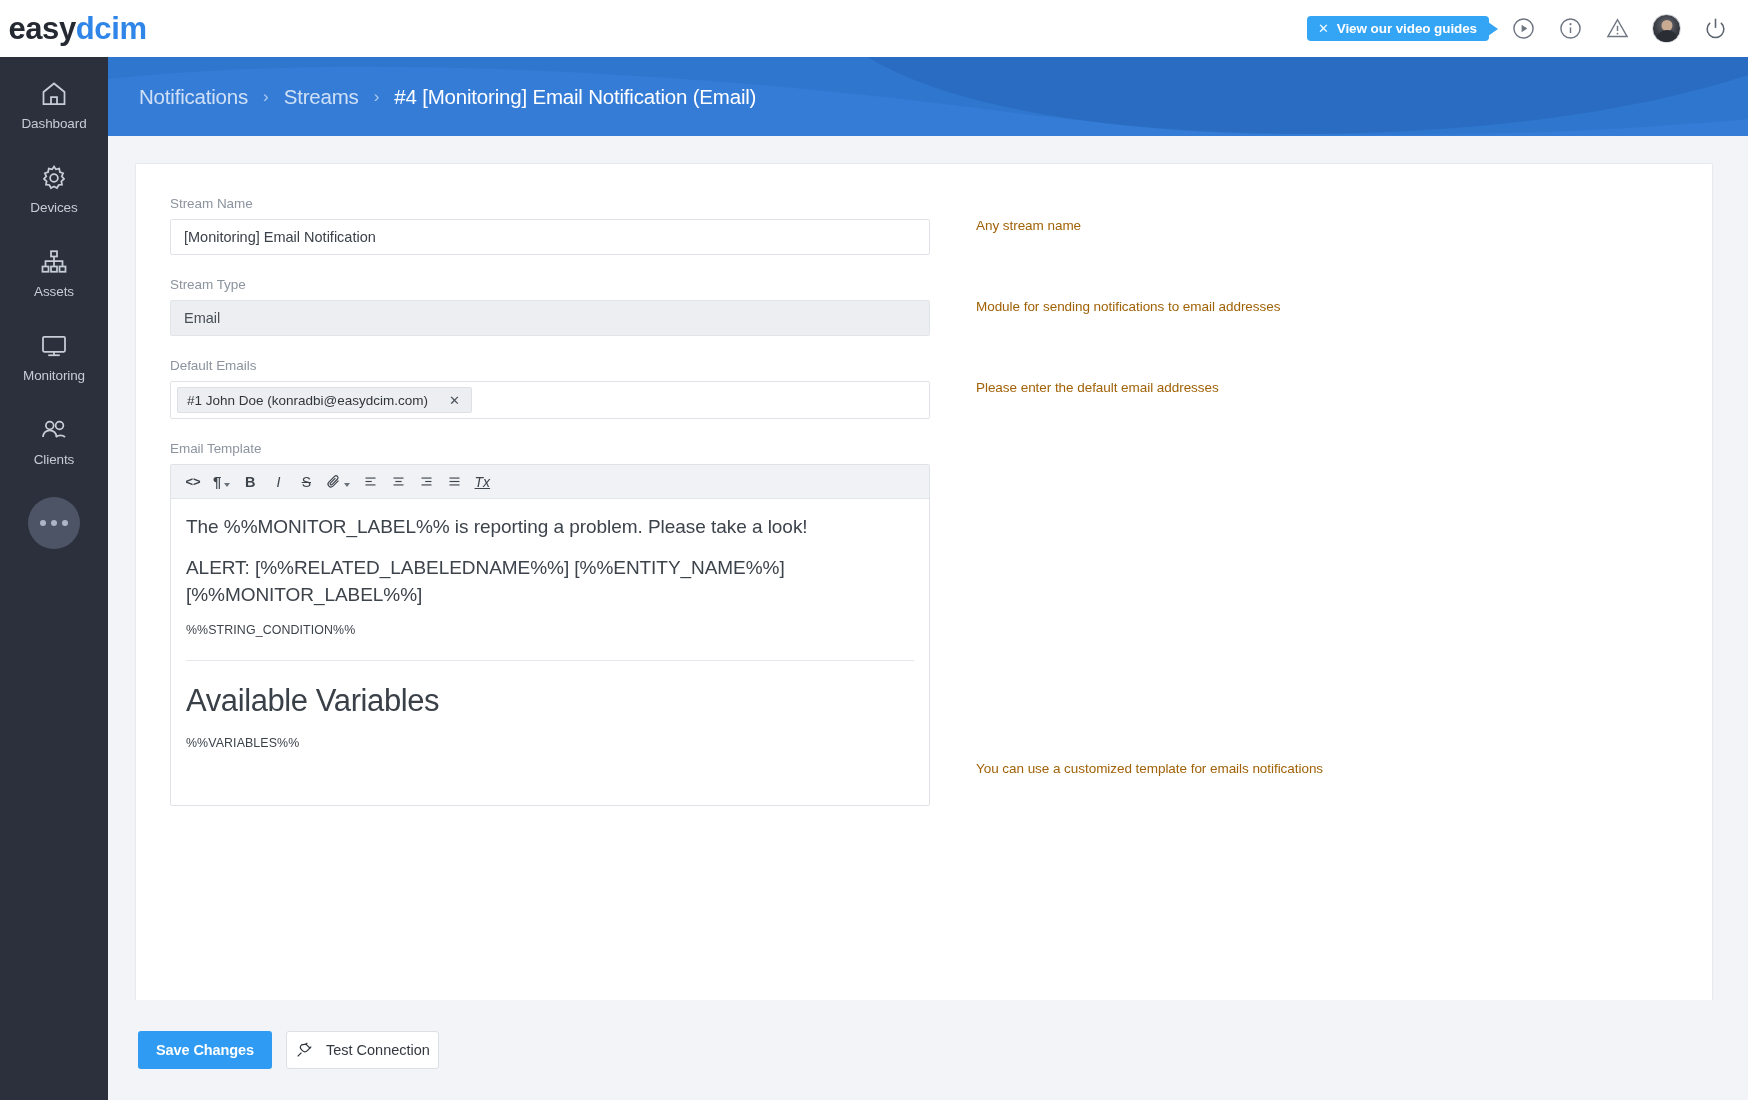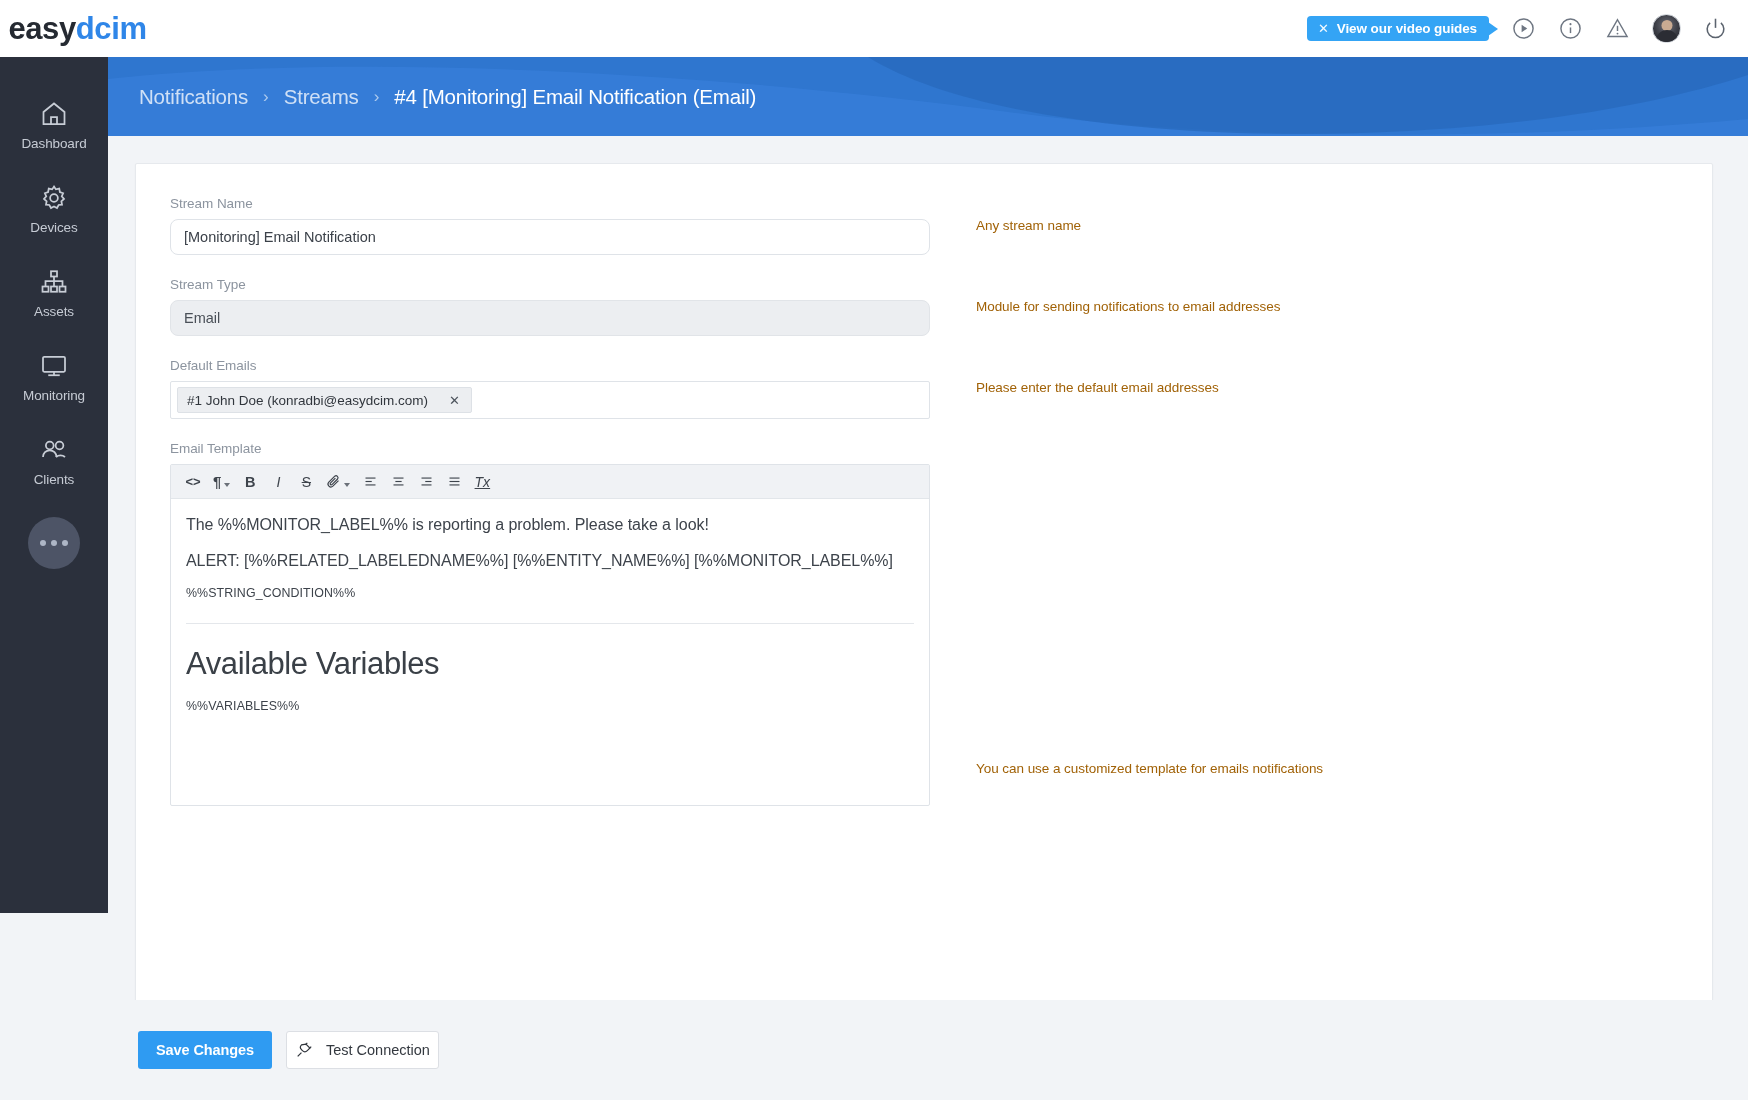--- a/index.html
+++ b/index.html
@@ -84,23 +84,23 @@
   }
   .avatar::after {
     content:""; position:absolute; left:50%; top:56%;
     width:22px; height:16px; border-radius:11px 11px 0 0;
     background:#2b2d34; transform:translateX(-50%);
   }
 
   
   .sidebar {
     position: absolute; top: 57px; left: 0;
-    width: 108px; height: 856px;
+    width: 108px; height: 1043px;
     background: #2b303c;
-    padding-top: 26px;
+    padding-top: 6px;
     z-index: 20;
   }
   .side-item {
     display: flex; flex-direction: column; align-items: center;
     gap: 7px; padding: 16px 0 16px; cursor: pointer;
   }
   .side-item svg { width: 30px; height: 30px; color: #c8cdd6; display:block; }
   .side-label { color: #c6cbd4; font-size: 13.5px; letter-spacing: -0.1px; }
   .side-more {
     margin: 14px auto 0; width: 52px; height: 52px; border-radius: 50%;
@@ -145,21 +145,21 @@
   }
   .form { padding: 32px 34px 0 34px; }
   .frow { display: flex; align-items: flex-start; margin-bottom: 22px; }
   .fleft { width: 760px; }
   .flabel {
     font-size: 13.5px; color: #8c949f; margin-bottom: 8px;
     letter-spacing: -0.05px;
   }
   .finput {
     width: 760px; height: 36px;
-    border: 1px solid #dfe3e8; border-radius: 8px;
+    border: 1px solid #dfe3e8; border-radius: 2px;
     background: #fff; padding: 0 13px;
     font-family: "Liberation Sans", sans-serif;
     font-size: 14.5px; color: #3b4149; outline: none;
   }
   .finput.readonly { background: #eceef1; border-color: #e1e4e8; color: #4a5058; }
   .fhint {
     font-size: 13.5px; color: #a16207; letter-spacing: -0.05px;
     white-space: nowrap;
   }
   .hint-name   { margin: 22px 0 0 46px; }
@@ -204,21 +204,21 @@
   }
   .ed-btn svg { width: 15px; height: 15px; display: block; }
   .ed-caret {
     width: 0; height: 0; margin-left: 3px; margin-top: 7px;
     border-left: 3.5px solid transparent;
     border-right: 3.5px solid transparent;
     border-top: 4px solid #6b7179;
   }
   .ed-body { flex: 1; padding: 14px 15px 10px 15px; overflow: hidden; }
   .ed-p {
-    font-size: 16px; color: #3d434b; margin: 0 0 13px 0;
+    font-size: 19px; color: #3d434b; margin: 0 0 13px 0;
     line-height: 1.45; letter-spacing: -0.05px;
   }
   .ed-p.small { font-size: 12.4px; letter-spacing: 0.1px; }
   .ed-hr { border: none; border-top: 1px solid #e4e7eb; margin: 20px 0 22px 0; }
   .ed-h1 {
     font-size: 31px; font-weight: 400; color: #3a4047;
     margin: 0 0 16px 0; letter-spacing: -0.4px;
   }
 
   .hint-tpl { margin: 320px 0 0 46px; }

